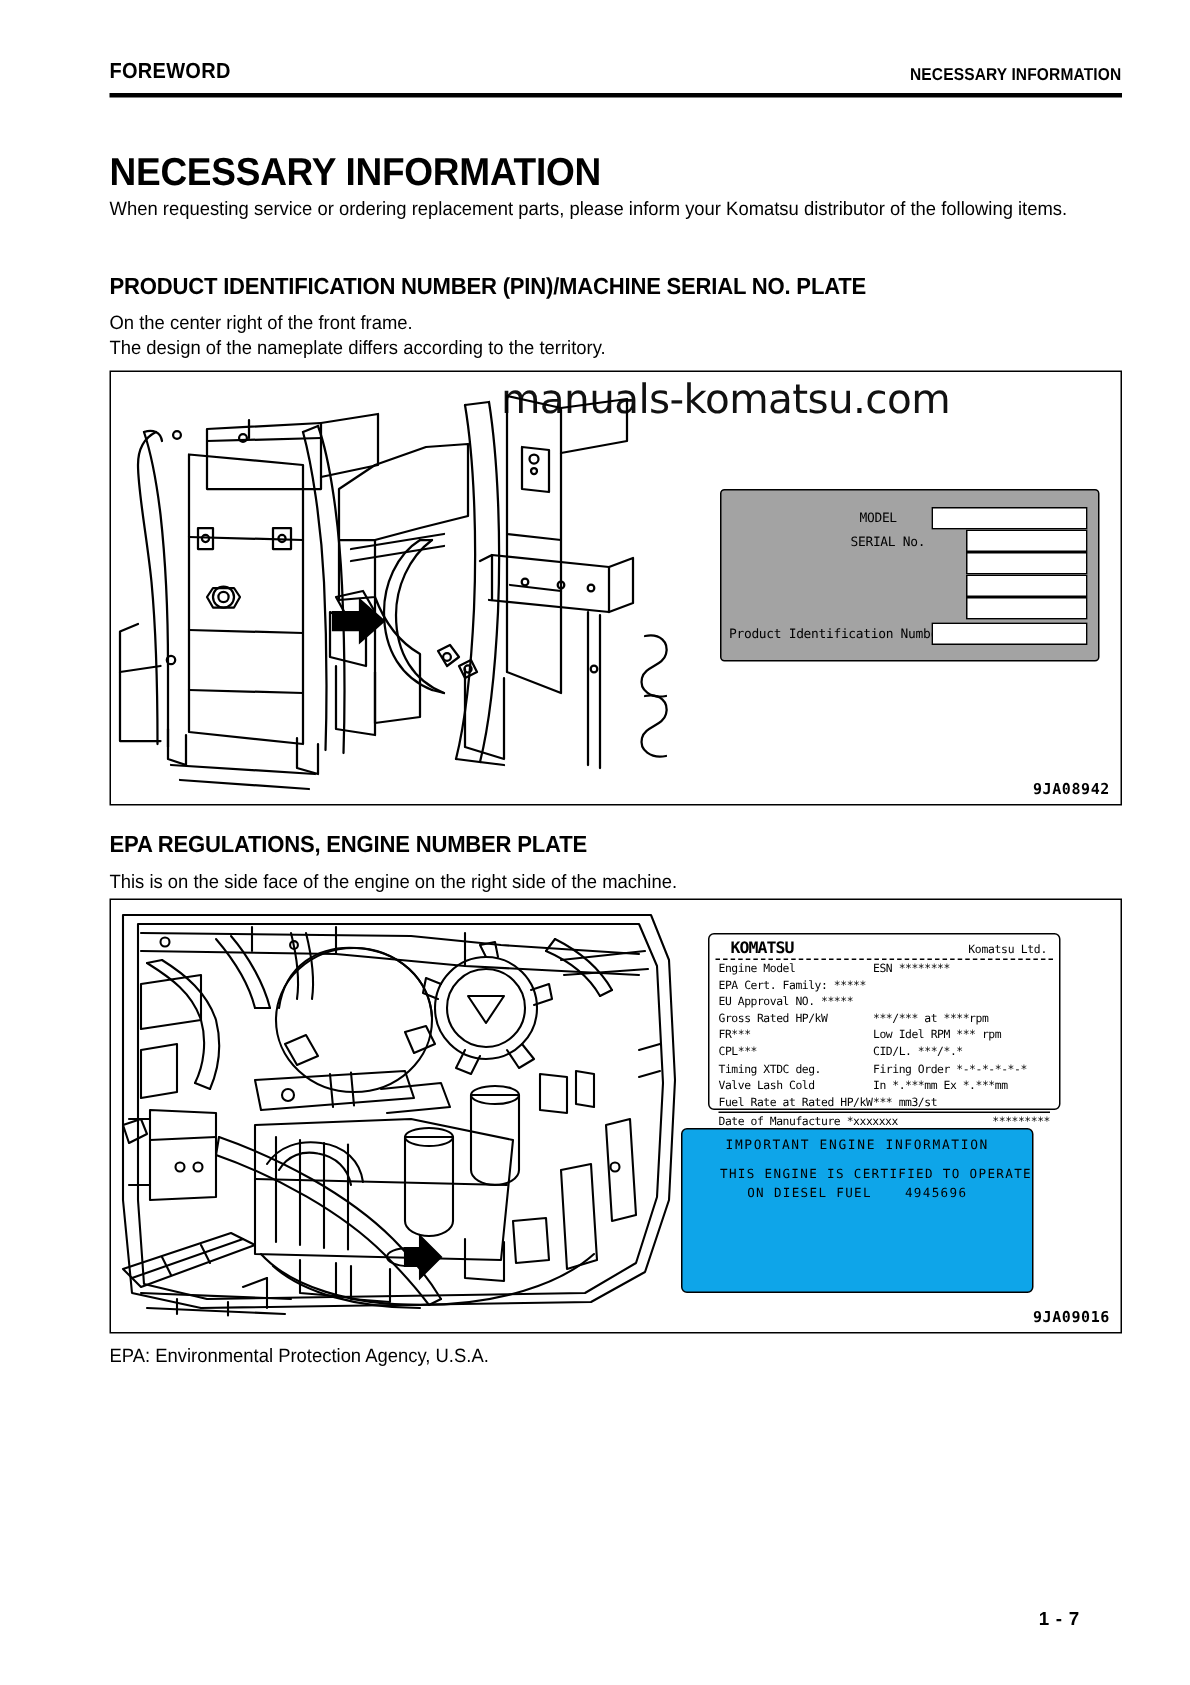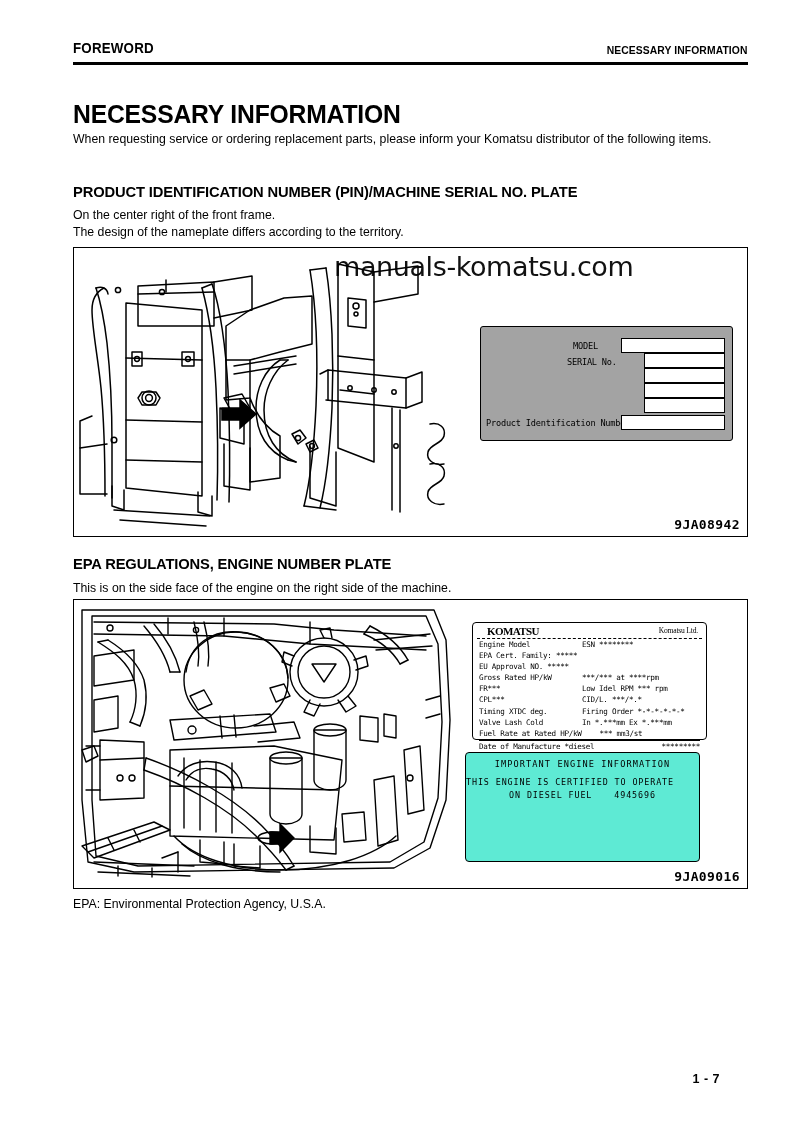--- a/index.html
+++ b/index.html
@@ -62,21 +62,21 @@
   
   .figbox {
     position: absolute; border: 1.6px solid #000; background: #fff;
     overflow: hidden;
   }
   #fig-pin  { left: 73px; top: 247px; width: 675px; height: 290px; }
   #fig-epa  { left: 73px; top: 599px; width: 675px; height: 290px; }
   .fig-code {
     position: absolute; right: 7px; bottom: 4px;
     font-family: "DejaVu Sans Mono", monospace;
-    font-size: 13px; font-weight: bold; letter-spacing: .4px;
+    font-size: 10px; font-weight: bold; letter-spacing: .4px;
   }
 
   .watermark {
     position: absolute; left: 260px; top: 3px;
     font-size: 27px; color: #111; letter-spacing: -.4px;
     font-family: "DejaVu Sans", sans-serif; white-space: nowrap;
   }
 
   svg.art { position:absolute; left:0; top:0; }
 
@@ -99,54 +99,54 @@
   .np-box-pin    { left: 140px; top: 88px;  width: 104px; height: 15px; }
 
   
   .engplate {
     position: absolute; left: 398px; top: 22px; width: 235px; height: 118px;
     border: 1.5px solid #000; border-radius: 4px; background: #fff;
     font-family: "DejaVu Sans Mono", monospace;
     padding: 3px 4px 0 4px;
   }
   .ep-top {
-    display:flex; justify-content:space-between; align-items:flex-start;
-    padding: 0 4px 1px 10px; border-bottom: 1px dashed #000; font-family: Liberation Serif, serif;
+    display:flex; justify-content:space-between; align-items:center;
+    padding: 0 4px 1px 10px; border-bottom: 1px dashed #000;
   }
   .ep-logo { font-size: 10.5px; font-weight: bold; letter-spacing: -.6px;
              transform: scaleX(1.05); transform-origin: left bottom; }
   .ep-corp { font-size: 7.6px; letter-spacing: -.2px; }
   .ep-line {
     display:flex; justify-content:space-between;
     font-size: 7.6px; line-height: 11.1px; letter-spacing: -.3px;
-    padding: 0 2px 0 2px; white-space: nowrap; gap: 18px;
+    padding: 0 2px 0 2px; white-space: nowrap;
   }
   .ep-line .l { flex: 0 0 auto; }
   .ep-line .r { flex: 0 0 auto; text-align: left; width: 118px; }
   .ep-lastline {
     border-top: 1px solid #000; margin: 1px 2px 0 2px; padding-top: 0px;
     font-size: 7.6px; line-height: 11px; letter-spacing: -.3px;
     display:flex; justify-content: space-between; white-space:nowrap;
   }
 
   .infobox {
-    position: absolute; left: 391px; top: 152px; width: 235px; height: 110px;
-    border: 1.5px solid #000; border-radius: 4px; background:#5eead4;
+    position: absolute; left: 380px; top: 152px; width: 235px; height: 110px;
+    border: 1.5px solid #000; border-radius: 4px; background:#0ea5e9;
     font-family: "DejaVu Sans Mono", monospace;
   }
   .ib-title {
     text-align:center; font-size: 8.6px; letter-spacing: 1.1px;
     margin-top: 6px;
   }
   .ib-body {
     font-size: 7.1px; line-height: 9.4px; letter-spacing: -.25px;
     margin: 6px 0 0 7px; white-space: pre;
   }
   .ib-cert {
-    text-align:left; font-size: 8.4px; letter-spacing: .9px;
+    text-align:right; font-size: 8.4px; letter-spacing: .9px;
     margin-top: 8px;
   }
   .ib-fuel {
     display:flex; justify-content:center; gap: 22px;
     font-size: 8.4px; letter-spacing: .9px; margin-top: 3px;
   }
 
   
   .pagenum {
     position: absolute; right: 73px; top: 1072px;
@@ -446,21 +446,21 @@
       </div>
       <div class="ep-line">
         <span class="l">Valve Lash Cold</span>
         <span class="r">In *.***mm Ex *.***mm</span>
       </div>
       <div class="ep-line">
         <span class="l">Fuel Rate at Rated HP/kW</span>
         <span class="r">*** mm3/st</span>
       </div>
       <div class="ep-lastline">
-        <span>Date of Manufacture  *diesel</span>
+        <span>Date of Manufacture  *xxxxxxx</span>
         <span>*********</span>
       </div>
     </div>
 
     <div class="infobox">
       <div class="ib-title">IMPORTANT ENGINE INFORMATION</div>
       <div class="ib-cert">THIS ENGINE IS CERTIFIED TO OPERATE</div>
       <div class="ib-fuel">
         <span>ON DIESEL FUEL</span>
         <span>4945696</span>

